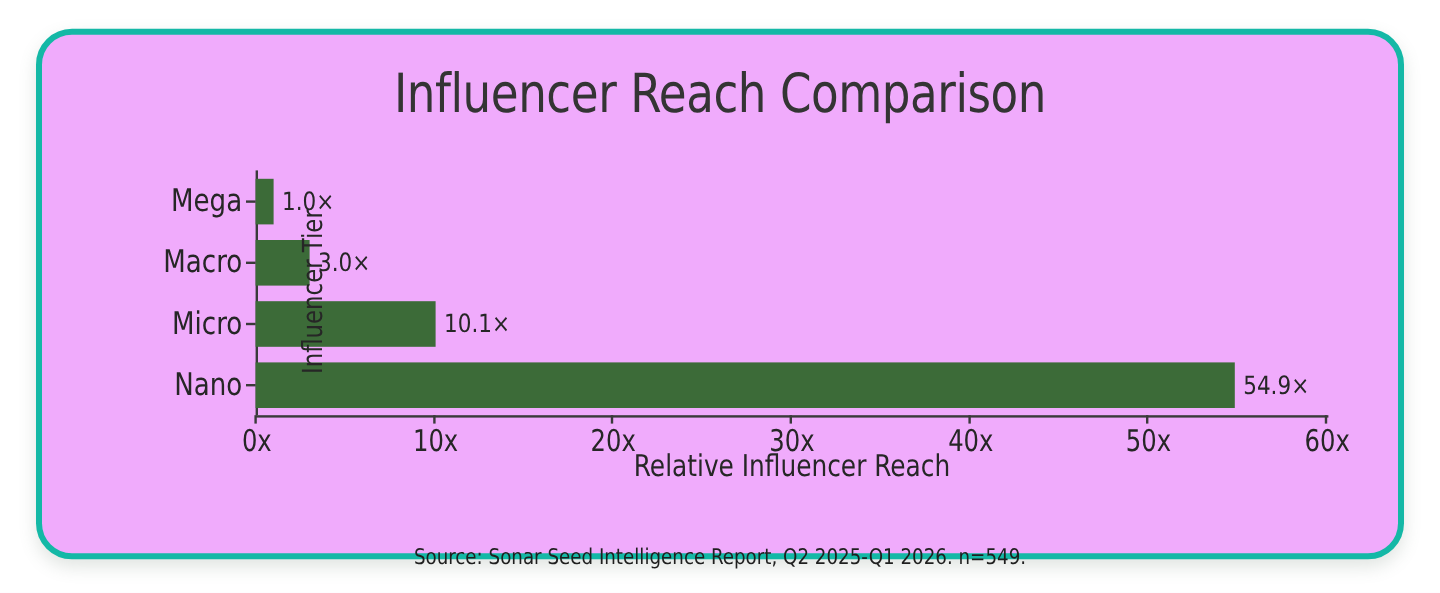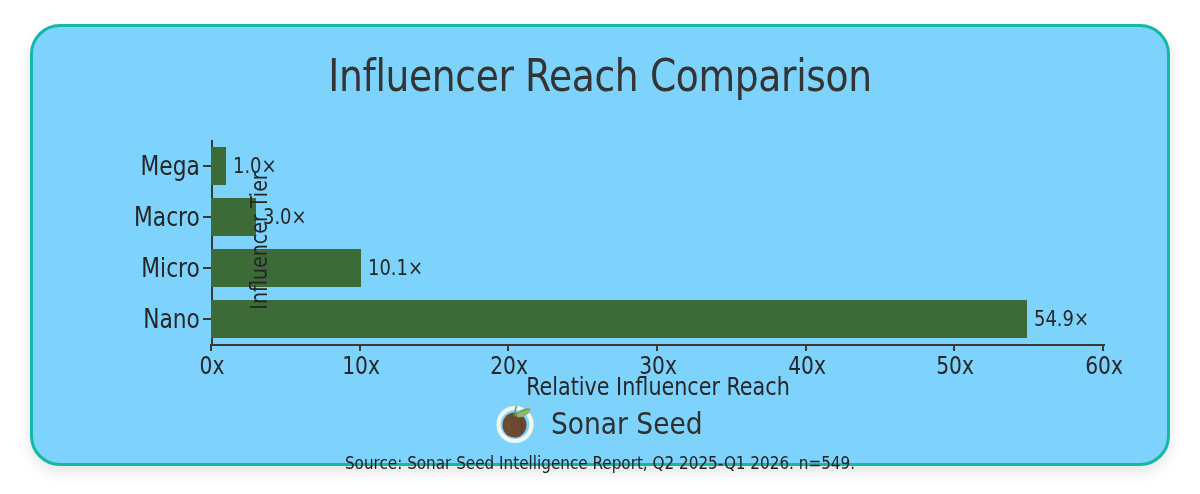--- a/index.html
+++ b/index.html
@@ -11,22 +11,22 @@
     font-family: "DejaVu Sans", "Liberation Sans", sans-serif;
     overflow: hidden;
   }
 
   #figure-card {
     position: absolute;
     left: 30px;
     top: 24px;
     width: 1140px;
     height: 442px;
-    background: #7dd3fc;
-    border: 3px solid #14b8a6;
+    background: #f0abfc;
+    border: 5px solid #14b8a6;
     border-radius: 30px;
     box-shadow: 0 6px 14px rgba(90, 110, 92, 0.18);
   }
 
   
   #chart-title {
     position: absolute;
     left: 0;
     top: 22px;
     width: 100%;
@@ -228,28 +228,16 @@
         <div class="x-tick-label" style="left: 743.333px;">50x</div>
         <div class="x-tick-mark" style="left: 891px;"></div>
         <div class="x-tick-label" style="left: 892px;">60x</div>
       </div>
 
     <div id="y-axis-title">Influencer Tier</div>
   </div>
 
   <div id="x-axis-title">Relative Influencer Reach</div>
 
-  <div id="brand">
-    <svg id="brand-logo" viewBox="0 0 44 44">
-      <circle cx="22" cy="23.5" r="16.5" fill="none" stroke="#f4f7f1" stroke-width="4.2"></circle>
-      <ellipse cx="21.5" cy="24" rx="12" ry="12.6" fill="#6b4a2f"></ellipse>
-      <path d="M21.5 11.6 C15.6 15.4 14.6 25.4 18.6 35.4 C13.2 27.6 14.4 16.6 21.5 11.6 Z" fill="#7c5637" opacity="0.95"></path>
-      <path d="M22.2 12.2 C28.4 16.6 30.6 27 26.4 35.8 C32.6 27.8 30.2 17 22.2 12.2 Z" fill="#5a3c25" opacity="0.85"></path>
-      <path d="M23 13.5 C27.5 7.5 34.5 6.2 38.2 7.6 C36.8 13.4 31.2 17.2 24.6 16.2 Z" fill="#8fb874"></path>
-      <path d="M22.6 14.2 C26.2 10.4 31.6 8.6 36.4 8.6" fill="none" stroke="#6e9a58" stroke-width="1.1"></path>
-      <path d="M22.4 15.4 C21.6 11.2 22.2 7.8 23.8 5.2" fill="none" stroke="#6e9a58" stroke-width="1.6"></path>
-    </svg>
-    <span id="brand-name">Sonar Seed</span>
-  </div>
 
   <div id="source-note">Source: Sonar Seed Intelligence Report, Q2 2025-Q1 2026. n=549.</div>
 
 </div>
 
 </body></html>

